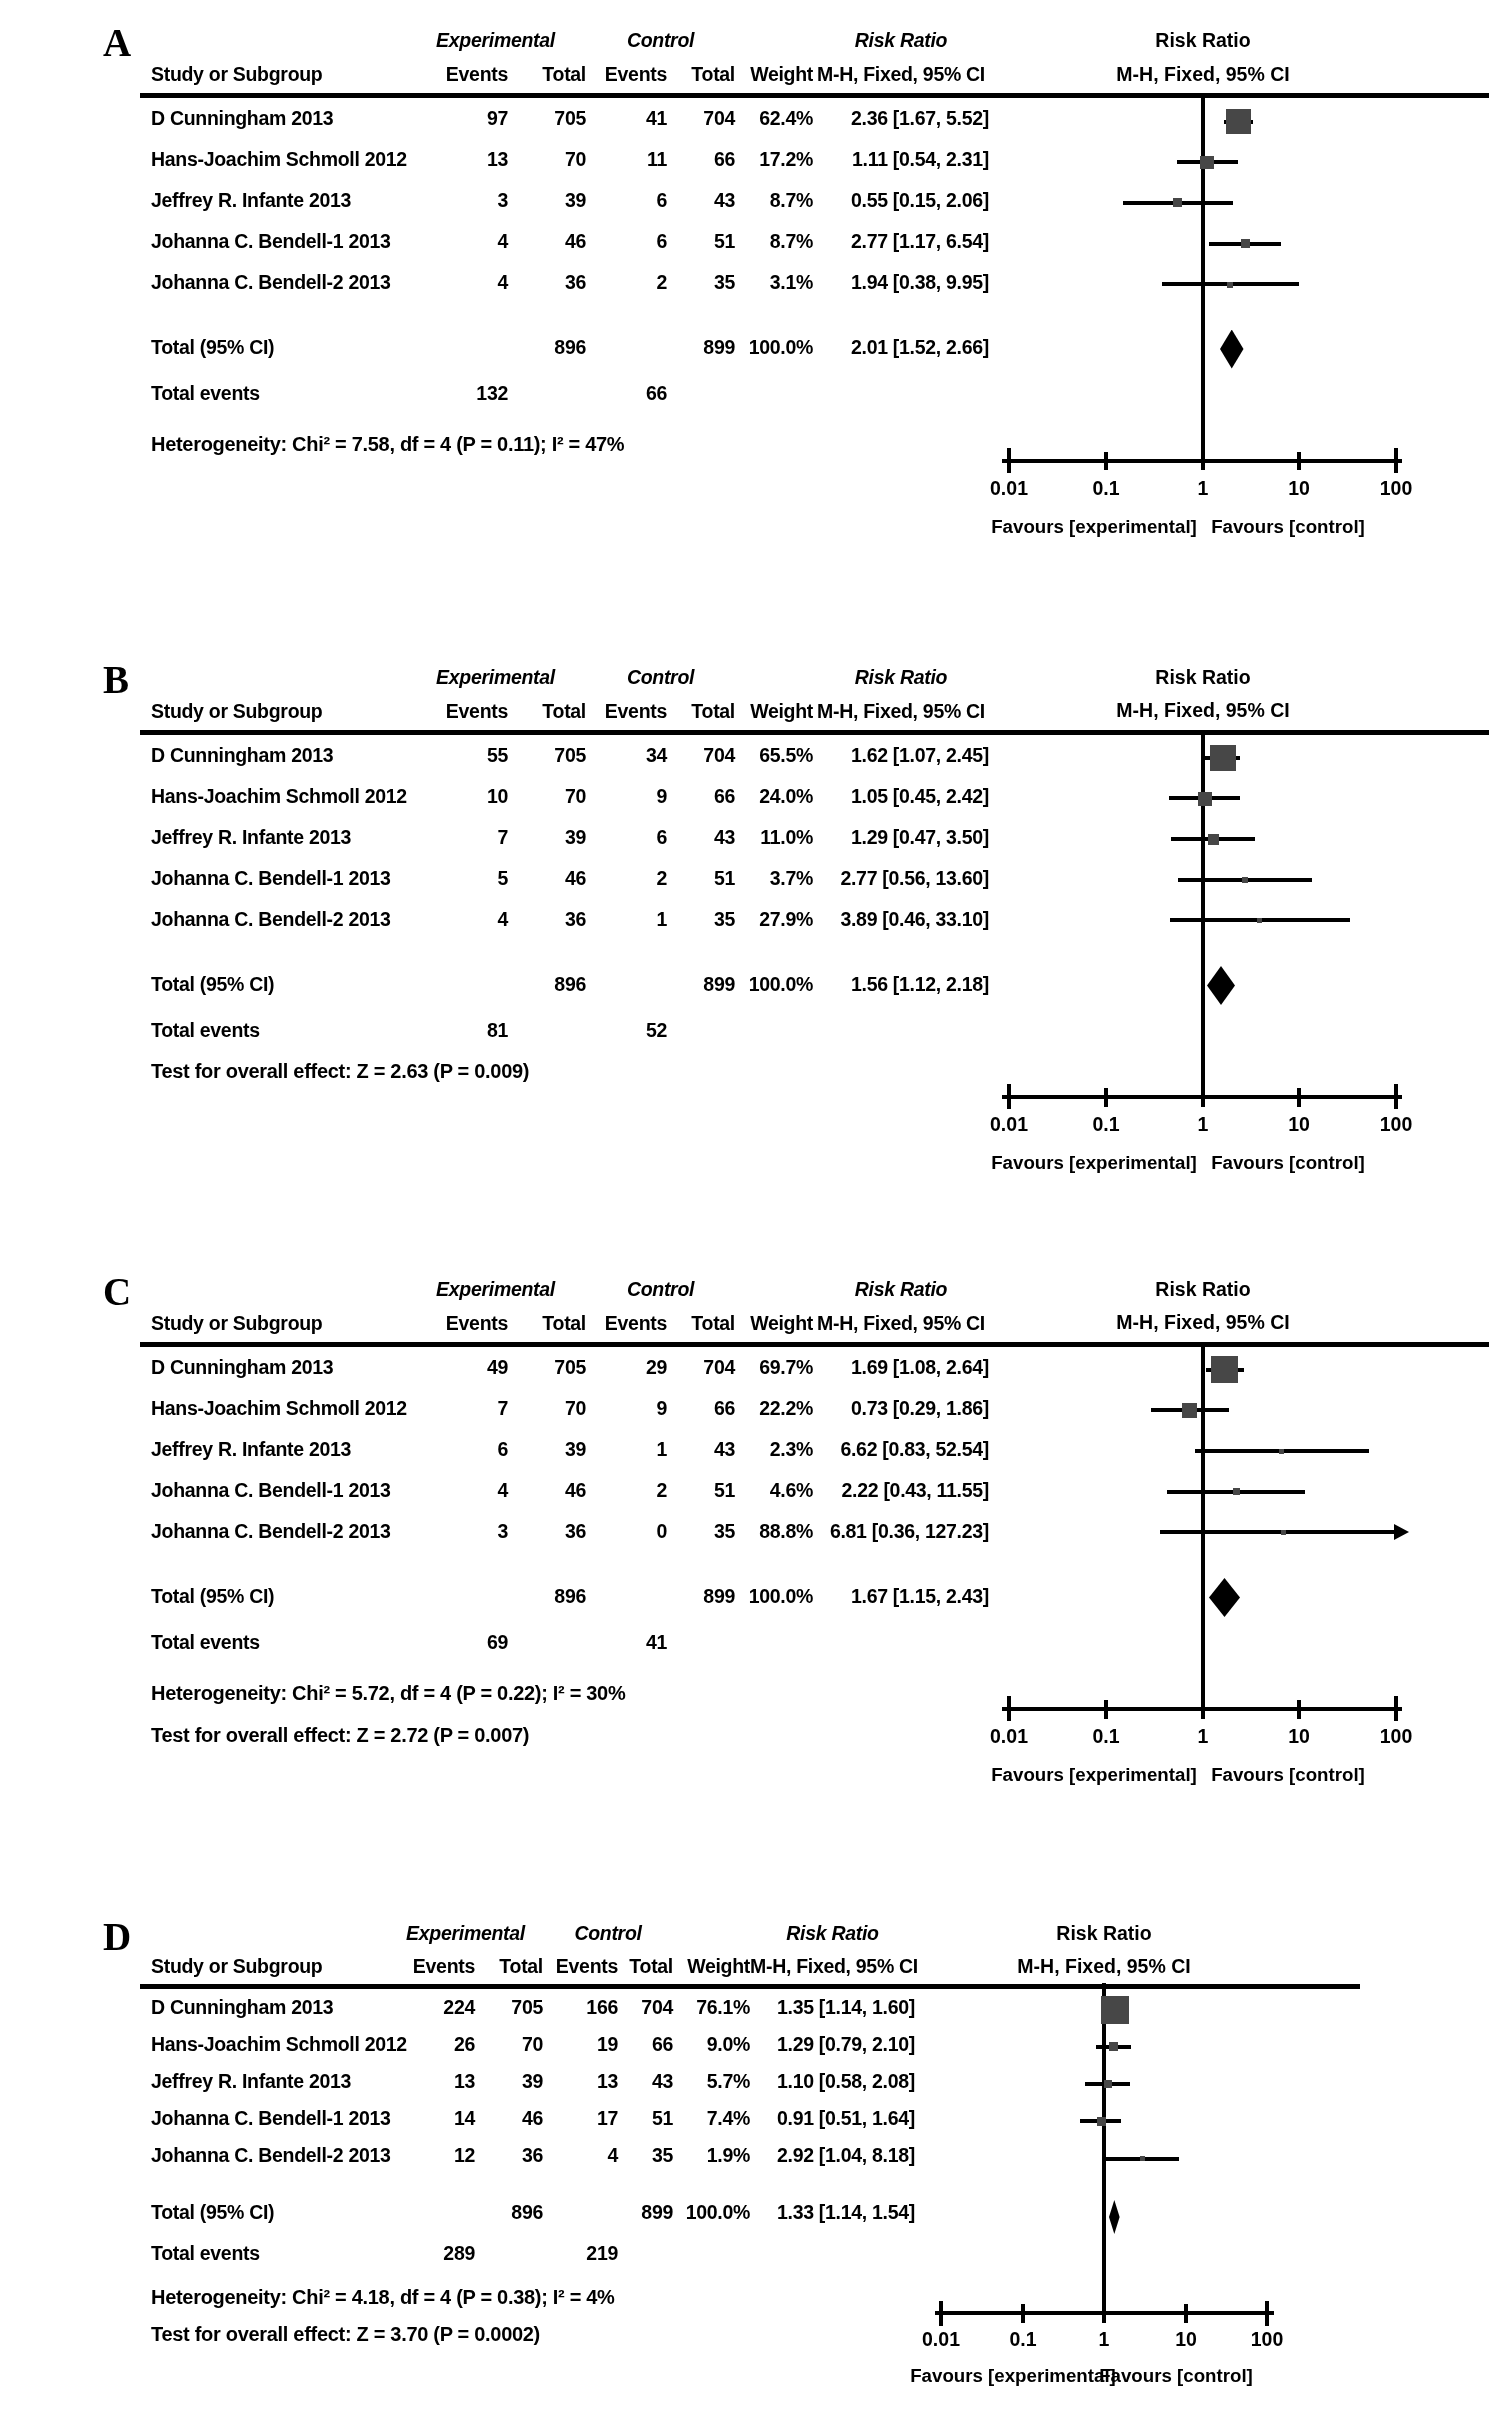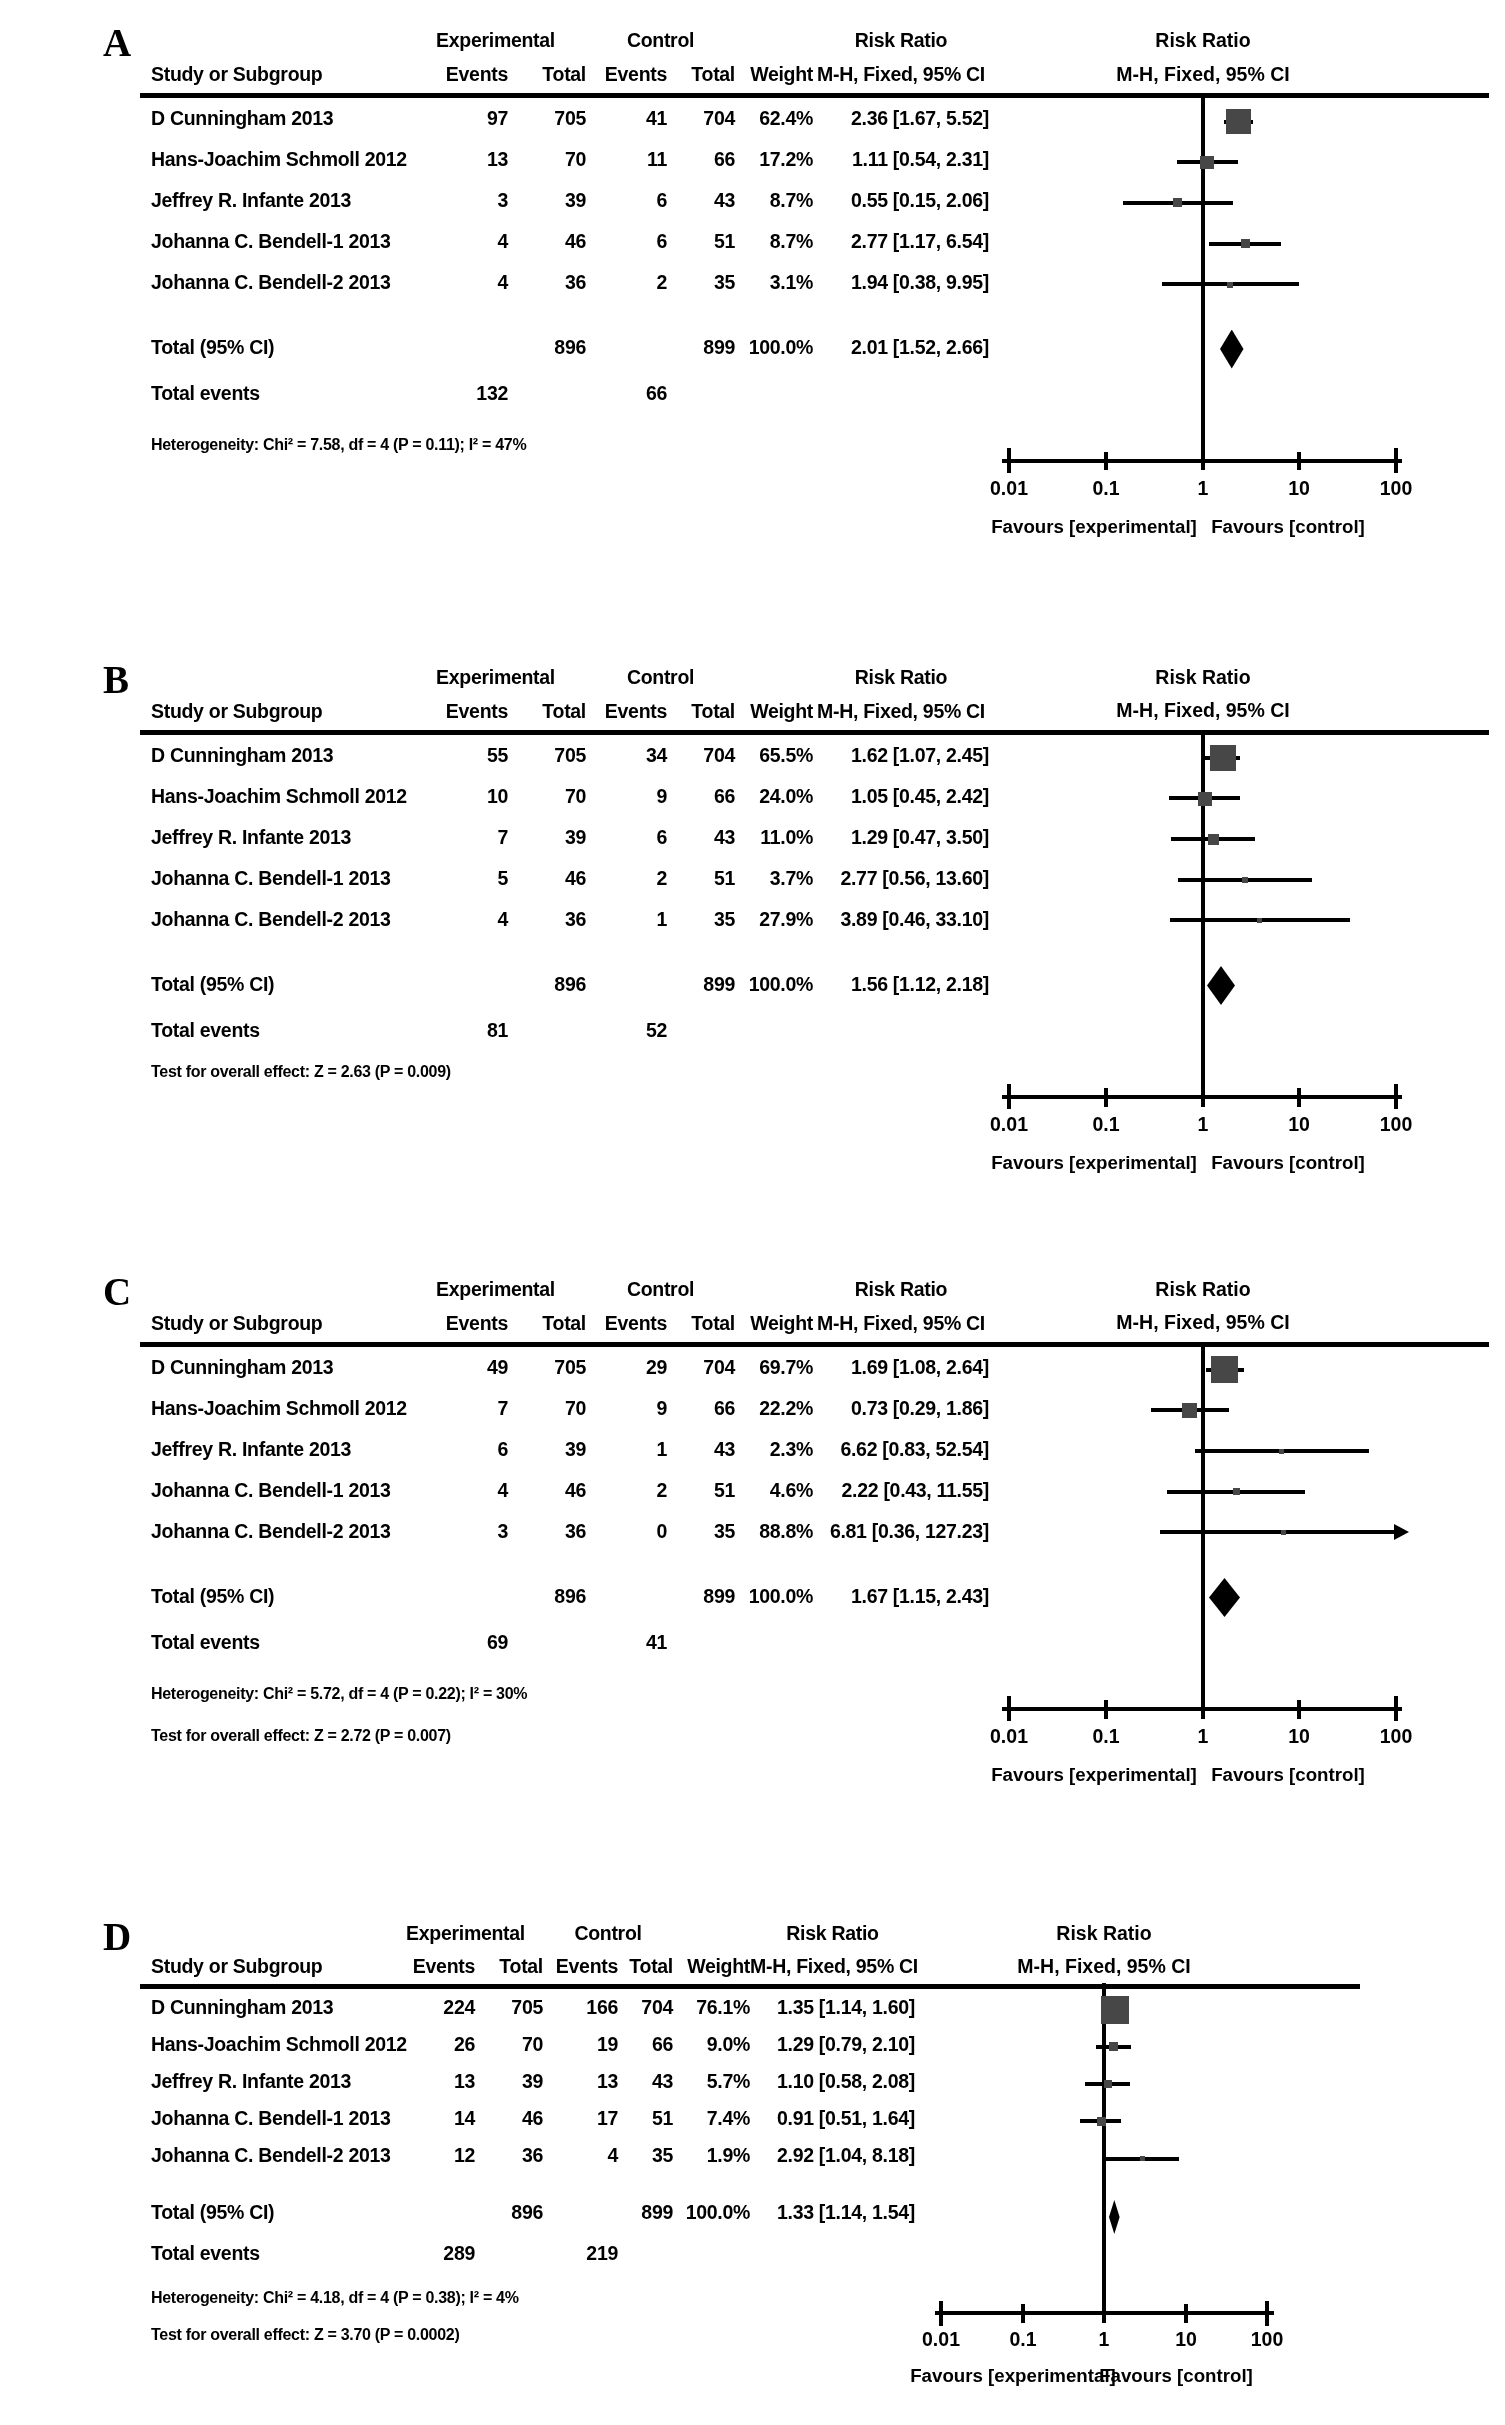--- a/index.html
+++ b/index.html
@@ -5,34 +5,34 @@
   html,body{margin:0;padding:0;background:#ffffff;}
   .page{position:relative;width:1505px;height:2426px;background:#fff;
         font-family:"Liberation Sans",sans-serif;color:#000;overflow:hidden;}
   .panel{position:absolute;left:0;width:1505px;font-weight:700;}
   .panel-label{position:absolute;left:103px;top:6.8px;
         font-family:"Liberation Serif",serif;font-size:39px;font-weight:700;}
   .table{position:absolute;left:151px;top:12px;}
   .trow{display:grid;grid-template-columns:254px 103px 78px 81px 68px 78px 176px;
         height:var(--rowH,41px);align-items:center;}
   .narrow .trow{grid-template-columns:237px 87px 68px 75px 55px 77px 165px;}
-  .thead1{height:var(--h1,30.5px);}
+  .thead1{height:var(--h1,30.5px);font-style:italic;}
   .thead2{height:var(--h2,37px);}
   .c{font-size:19.5px;letter-spacing:-0.3px;white-space:nowrap;}
   .num{text-align:right;}
   .center{text-align:center;}
   .span-exp{grid-column:2/4;text-align:center;}
   .span-ctl{grid-column:4/6;text-align:center;}
   .col-w{grid-column:6;}
   .col-ci{grid-column:7;}
   .hrule{height:5.1px;background:#000;margin-left:-11px;}
   .blank{height:var(--blank,24px);}
   .te-row{margin-top:var(--teM,5.1px);}
   .statline{height:var(--rowH,41px);line-height:var(--rowH,41px);
-        font-size:16px;letter-spacing:-0.3px;white-space:nowrap;}
+        font-size:20px;letter-spacing:-0.3px;white-space:nowrap;}
   .het{margin-top:var(--hetM,10.2px);}
   .test{margin-top:var(--testM,0.8px);}
   .plot{position:absolute;left:0;top:0;width:1505px;height:100%;}
   .plotlabel{position:absolute;transform:translateX(-50%);font-size:19.5px;
         font-weight:700;white-space:nowrap;display:flex;align-items:center;justify-content:center;}
   .vline{position:absolute;width:4.2px;background:#000;}
   .hline{position:absolute;height:4.2px;background:#000;}
   .tick{position:absolute;width:4.2px;background:#000;}
   .sq{position:absolute;background:#474747;}
   .diamond{position:absolute;background:#000;

